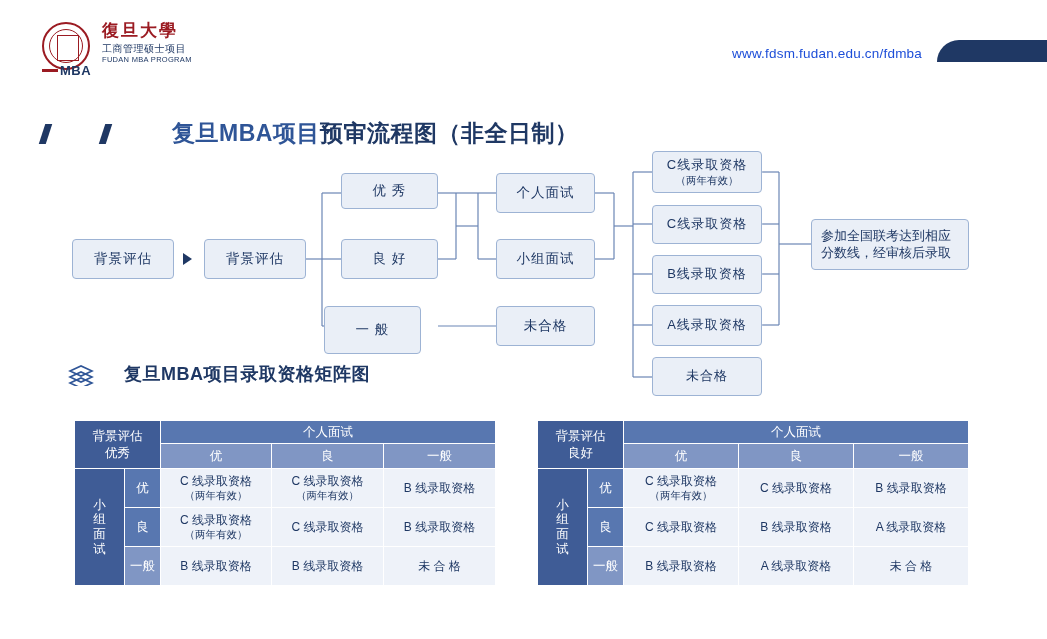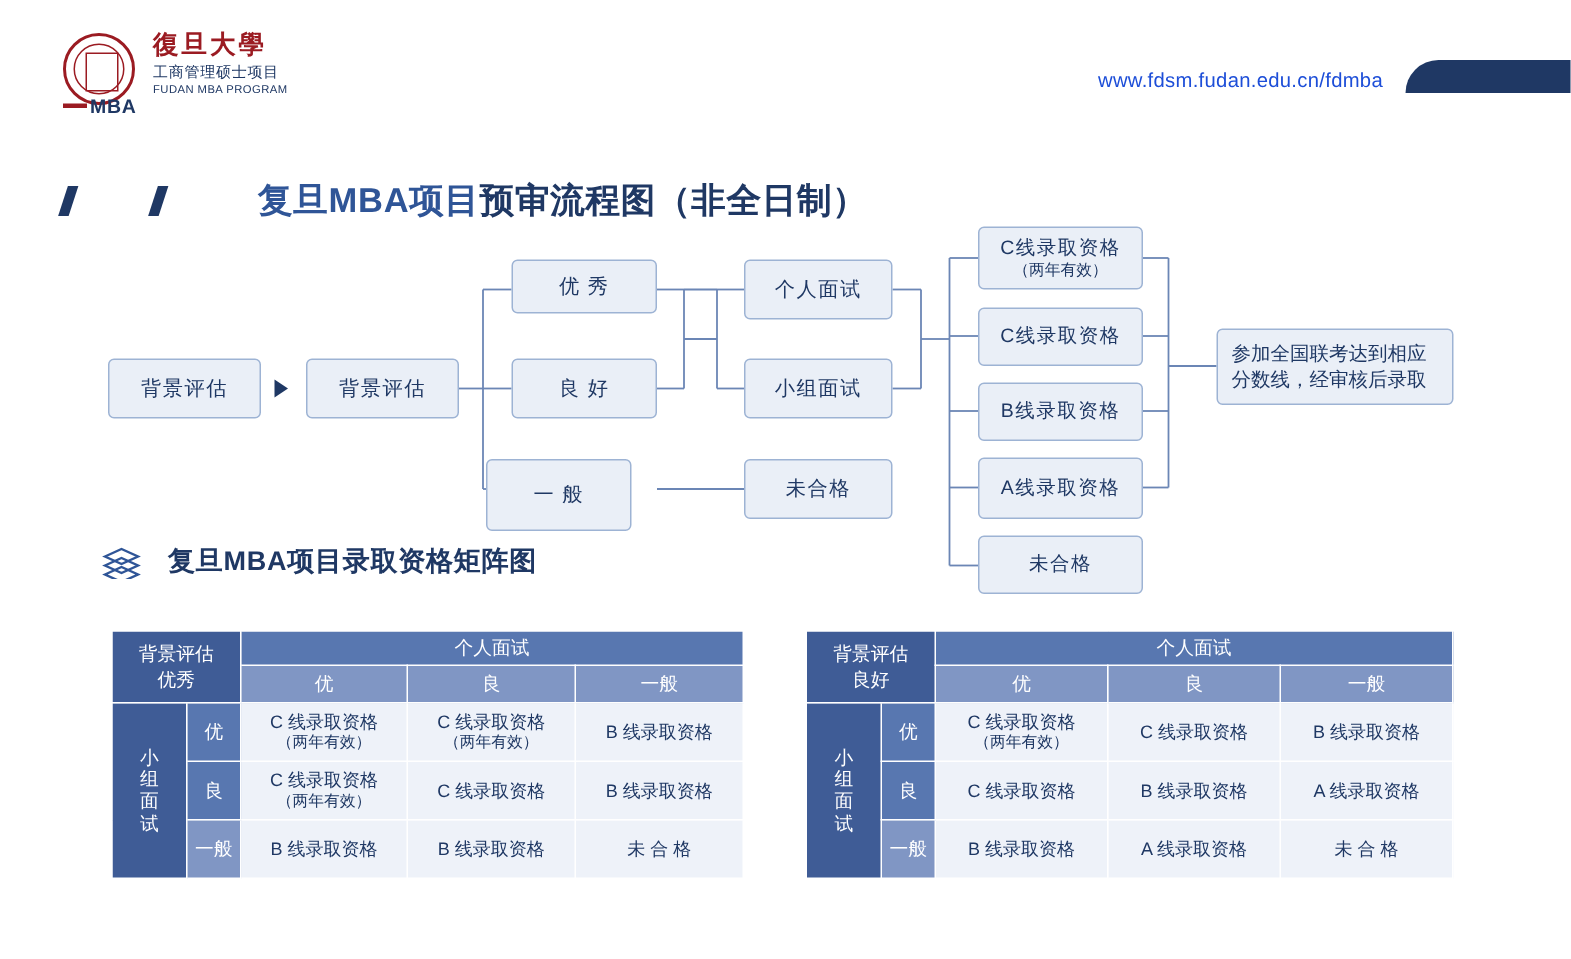--- a/index.html
+++ b/index.html
@@ -143,21 +143,21 @@
     align-items: center;
   }
   .wave-icon {
     position: absolute;
     left: 0;
     top: 2px;
     width: 26px;
     height: 22px;
   }
   .subtitle-text {
-    margin-left: 44px;
+    margin-left: 56px;
     font-size: 18px;
     font-weight: bold;
     color: #1f3864;
     letter-spacing: 0.5px;
   }
 
   
   .flow { position: absolute; left: 0; top: 0; width: 1047px; height: 639px; pointer-events: none; }
   .node {
     position: absolute;

